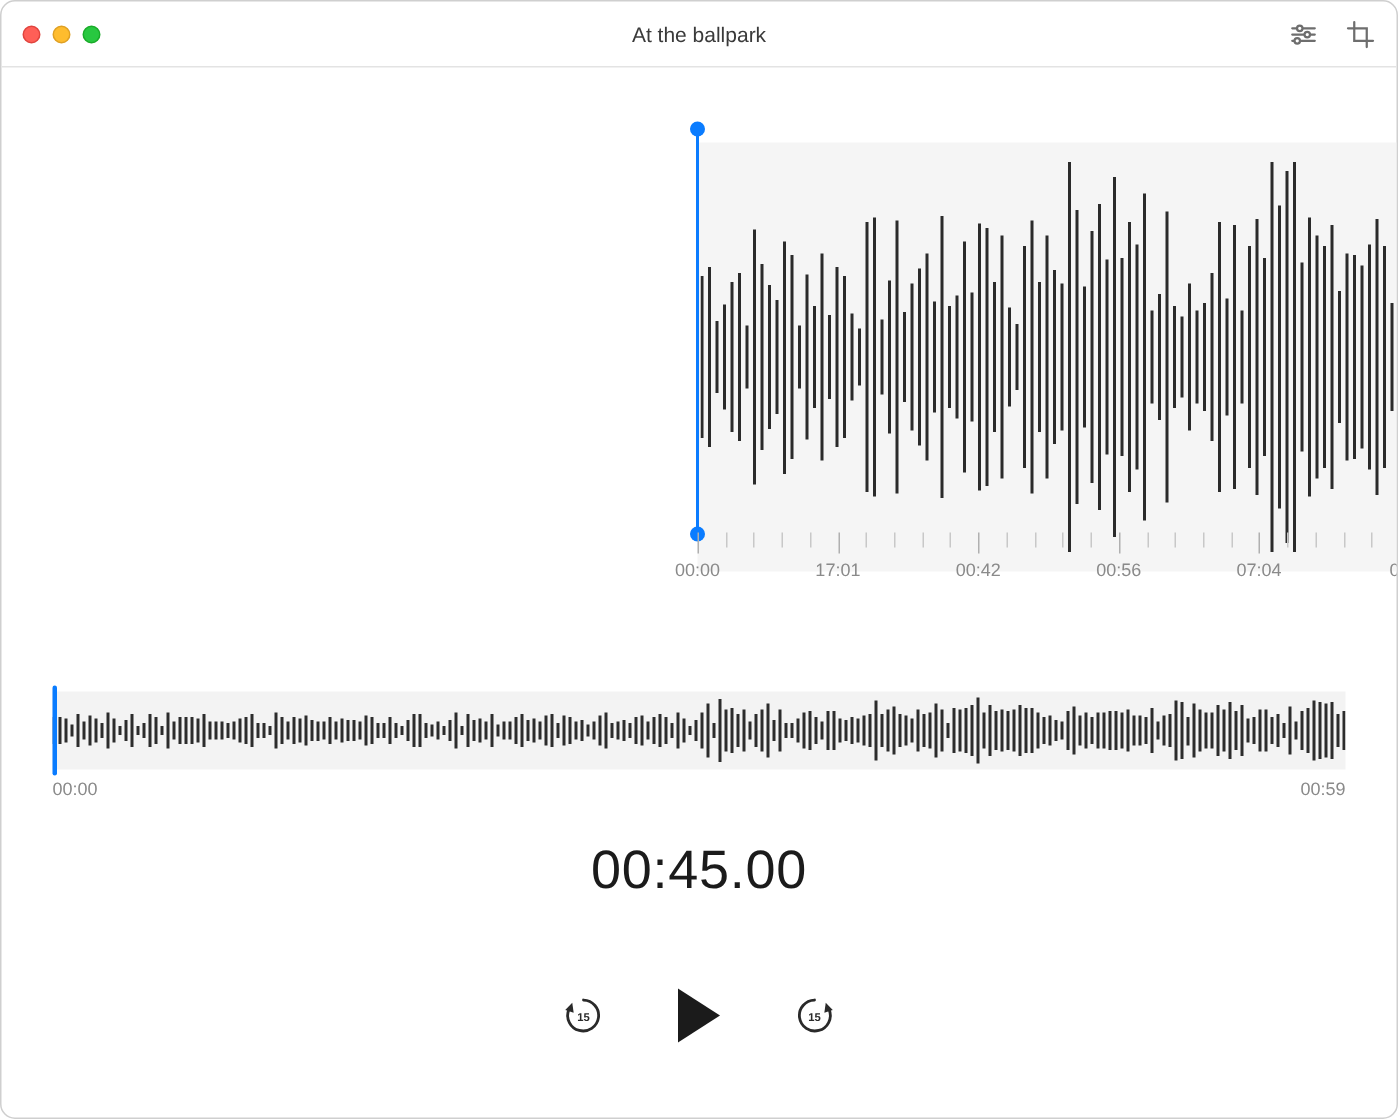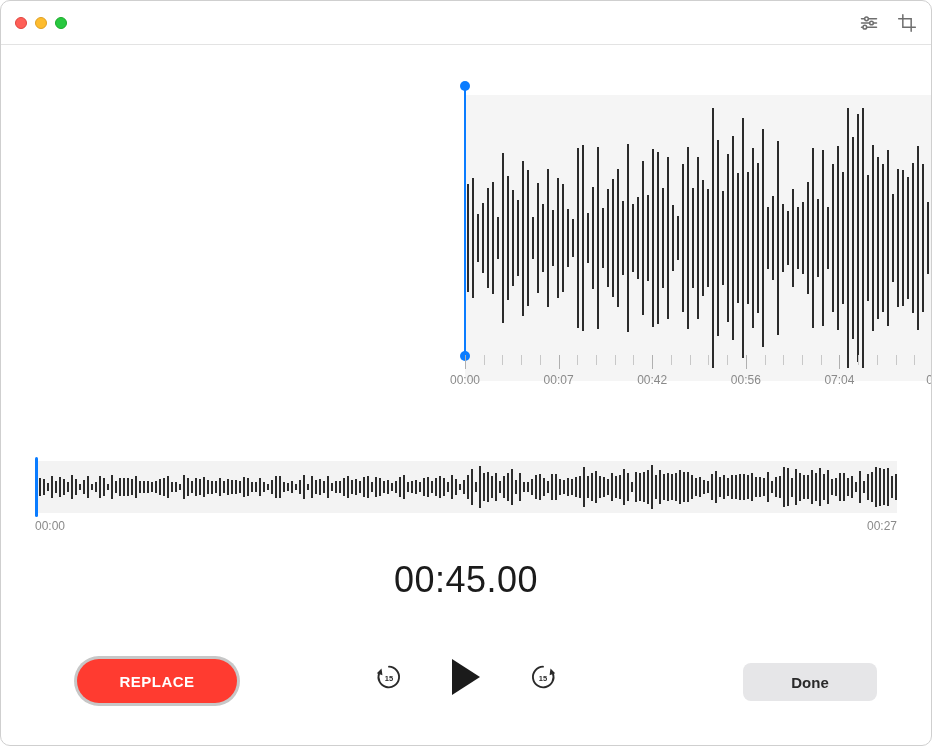--- a/index.html
+++ b/index.html
@@ -119,20 +119,21 @@
 </style>
 </head>
 <body>
 
 <div class="titlebar">
   <div class="traffic-lights">
     <div class="tl close"></div>
     <div class="tl min"></div>
     <div class="tl max"></div>
   </div>
+  <div class="title">At the ballpark</div>
   <div class="titlebar-right">
     <div class="tb-icon">
       <svg viewBox="0 0 24 24" fill="none" stroke="currentColor" stroke-width="1.8" stroke-linecap="round">
         <line x1="3" y1="7" x2="21" y2="7"></line>
           <circle cx="9" cy="7" r="2.2" fill="#fff"></circle>
         <line x1="3" y1="12" x2="21" y2="12"></line>
           <circle cx="15" cy="12" r="2.2" fill="#fff"></circle>
         <line x1="3" y1="17" x2="21" y2="17"></line>
           <circle cx="7" cy="17" r="2.2" fill="#fff"></circle>
       </svg>
@@ -269,21 +270,21 @@
         <div class="tick" style="left: 336.96px;"></div>
         <div class="tick" style="left: 355.68px;"></div>
         <div class="tick major" style="left: 374.4px;"></div>
         <div class="tick" style="left: 393.12px;"></div>
         <div class="tick" style="left: 411.84px;"></div>
         <div class="tick" style="left: 430.56px;"></div>
         <div class="tick" style="left: 449.28px;"></div>
       </div>
     <div class="labels" id="rulerLabels">
         <div class="tlabel" style="left: 0px;">00:00</div>
-        <div class="tlabel" style="left: 93.6px;">00:07</div>
+        <div class="tlabel" style="left: 93.6px;">17:01</div>
         <div class="tlabel" style="left: 187.2px;">00:42</div>
         <div class="tlabel" style="left: 280.8px;">00:56</div>
         <div class="tlabel" style="left: 374.4px;">07:04</div>
         <div class="tlabel" style="left: 468px;">00</div>
       </div>
   </div>
 </div>
 
 <div class="overview-area">
   <div class="mini-track">
@@ -502,28 +503,27 @@
         <div class="mbar" style="height: 37.7884px;"></div>
         <div class="mbar" style="height: 36.0067px;"></div>
         <div class="mbar" style="height: 37.8927px;"></div>
         <div class="mbar" style="height: 22.5464px;"></div>
         <div class="mbar" style="height: 26.8132px;"></div>
       </div>
   </div>
   <div class="mini-playhead"></div>
   <div class="mini-labels">
     <span>00:00</span>
-    <span>00:27</span>
+    <span>00:59</span>
   </div>
 </div>
 
 <div class="time-counter">00:45.00</div>
 
 <div class="controls">
-  <button class="replace-btn">REPLACE</button>
 
   <div class="transport">
     <div class="skip-btn">
       <svg viewBox="0 0 32 32">
         <path d="M16 5 A11 11 0 1 1 5.5 12" fill="none" stroke="#2a2a2a" stroke-width="2" stroke-linecap="round"></path>
         <polygon points="8,7 3,12 9,14" fill="#2a2a2a"></polygon>
         <text x="16" y="20" text-anchor="middle" class="skip-label">15</text>
       </svg>
     </div>
     <div class="play-btn">
@@ -533,14 +533,13 @@
     </div>
     <div class="skip-btn">
       <svg viewBox="0 0 32 32">
         <path d="M16 5 A11 11 0 1 0 26.5 12" fill="none" stroke="#2a2a2a" stroke-width="2" stroke-linecap="round"></path>
         <polygon points="24,7 29,12 23,14" fill="#2a2a2a"></polygon>
         <text x="16" y="20" text-anchor="middle" class="skip-label">15</text>
       </svg>
     </div>
   </div>
 
-  <button class="done-btn">Done</button>
 </div>
 
 </body></html>

